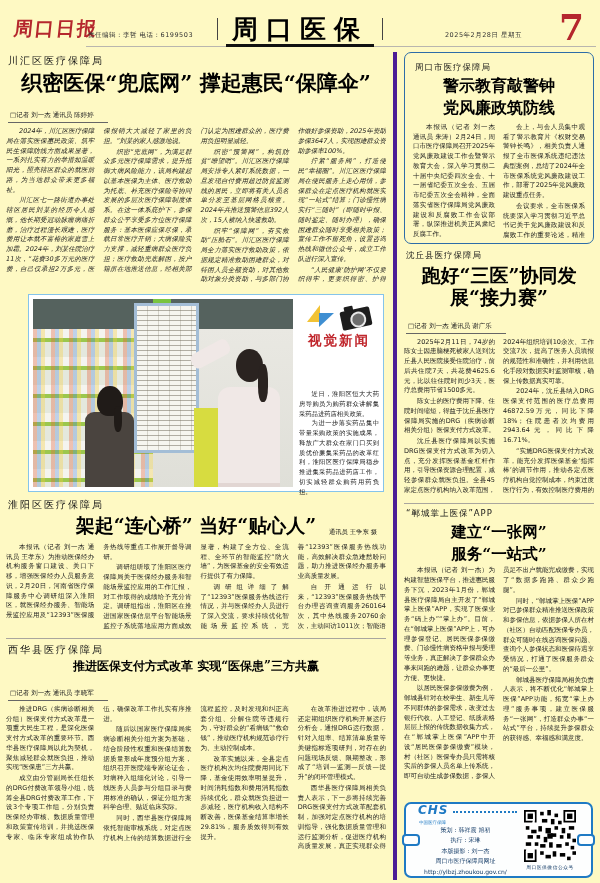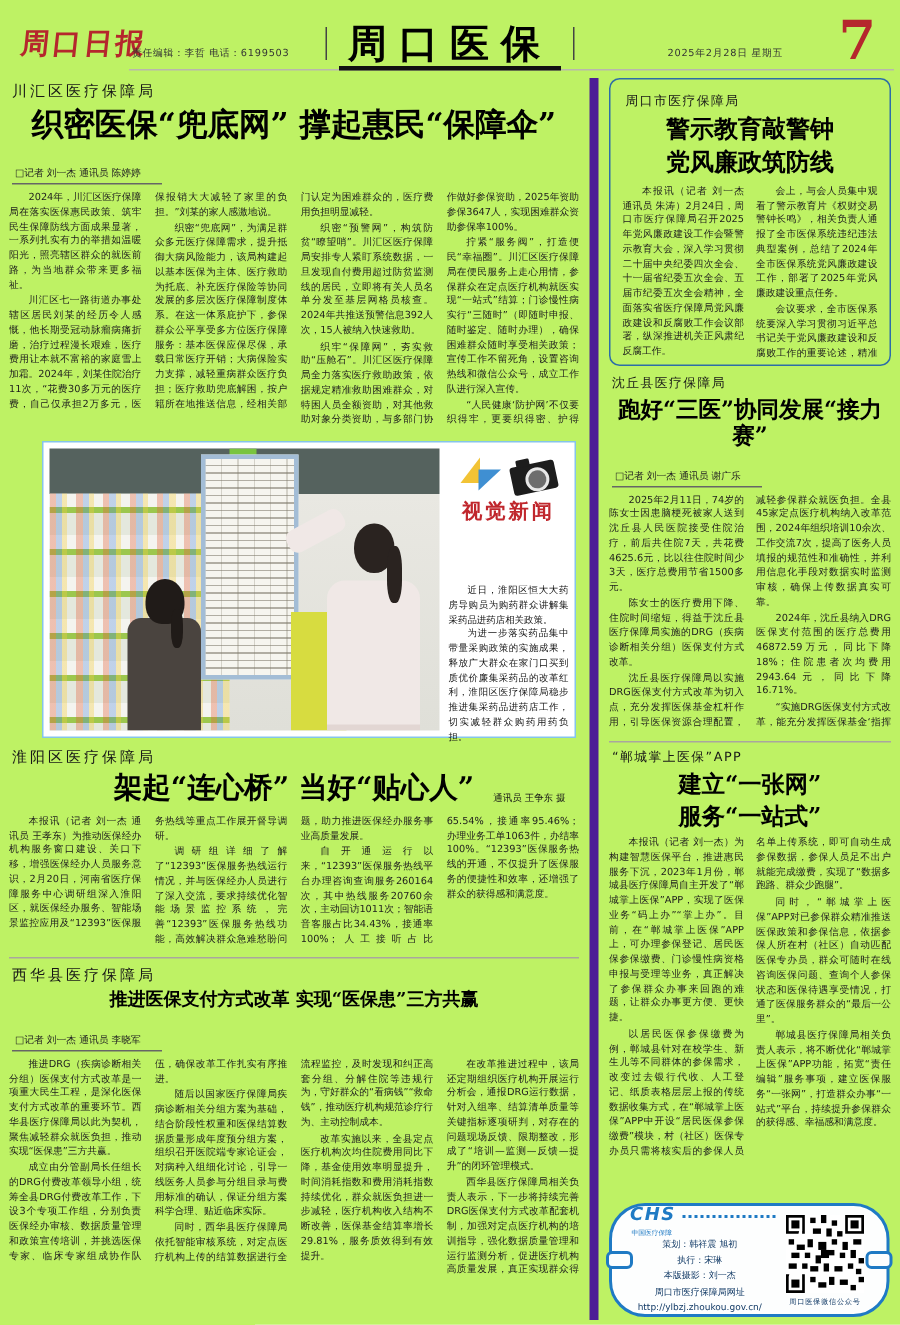--- a/index.html
+++ b/index.html
@@ -1,21 +1,21 @@
 <!DOCTYPE html>
 <html><head>
 <meta charset="utf-8">
 <style>
   * { box-sizing: border-box; }
   html,body { margin:0; padding:0; }
   body {
     width:600px; height:883px; background:#f2f1ec;
     font-family:"DejaVu Sans","Liberation Sans",sans-serif; color:#151515;
   }
-  .page { position:relative; width:600px; height:883px; background:#bef264; overflow:hidden; }
+  .page { position:relative; width:600px; height:883px; background:#fef9c3; overflow:hidden; }
 
   
   .masthead { position:absolute; top:0; left:0; right:0; height:50px; }
   .paper-name {
     position:absolute; left:14px; top:16px; color:#b5272d;
     font-family:"DejaVu Serif","Liberation Serif",serif; font-weight:700;
     font-size:19px; letter-spacing:2px; transform:skewX(-6deg);
   }
   .editor-line { position:absolute; left:88px; top:31px; font-size:6.5px; color:#333; letter-spacing:.5px; }
   .center-title {
@@ -31,21 +31,21 @@
   .page-number {
     position:absolute; right:16px; top:6px; color:#b5272d;
     font-family:"DejaVu Serif","Liberation Serif",serif; font-weight:800; font-size:36px;
   }
   .head-rule-thin { position:absolute; top:46px; left:86px; right:4px; height:1px; background:#b9b6ae; }
   .head-rule-thick { position:absolute; top:44px; left:226px; width:148px; height:3px; background:#111; }
 
   
   .main { position:absolute; top:52px; left:6px; right:6px; bottom:3px; display:flex; }
   .col-left { width:380px; position:relative; }
-  .col-right { flex:1; margin-left:7px; border-left:6px solid #4c1d95; padding-left:7px; position:relative; }
+  .col-right { flex:1; margin-left:7px; border-left:4px solid #4c1d95; padding-left:7px; position:relative; }
 
   .kicker { font-size:10px; letter-spacing:2px; color:#161616; margin:2px 0 3px 2px; }
   .kicker.small { font-size:8.5px; letter-spacing:1px; }
   .headline {
     font-family:"DejaVu Serif","Liberation Serif",serif; font-weight:700; color:#000;
     text-align:center; line-height:1.15;
   }
   .hl-xl { font-size:21px; margin:3px 0 7px; letter-spacing:0; }
   .hl-l  { font-size:19px; margin:0 0 6px; }
   .hl-m  { font-size:15.5px; margin:2px 0 4px; }
@@ -96,21 +96,21 @@
   .cam::before { content:""; position:absolute; top:-4px; left:5px; width:9px; height:5px; background:#1d1d1d; border-radius:1px; }
   .cam::after { content:""; position:absolute; top:3px; left:9px; width:12px; height:12px; border-radius:50%; background:#6d6d6d; border:2.5px solid #e8e8e8; }
   .vn-title { color:#c0272d; font-weight:700; font-size:13.5px; letter-spacing:2px; text-align:center;
     font-family:"DejaVu Serif","Liberation Serif",serif; margin-top:2px; }
   .vn-caption { font-size:6.3px; line-height:1.55; text-align:justify; margin-top:10px; }
   .vn-caption p { margin:0; text-indent:2em; }
   .vn-credit { font-size:6.3px; text-align:right; margin-top:3px; padding-right:2px; }
 
   
   .footer-box { position:absolute; left:7px; right:1px; bottom:2px; height:76px;
-    border:2px solid #1f7ac4; border-radius:24px; background:#fdfefe; display:flex; align-items:center; padding:6px 8px; }
+    border:2px solid #1f7ac4; border-radius:7px; background:#fdfefe; display:flex; align-items:center; padding:6px 8px; }
   .footer-box::before, .footer-box::after {
     content:""; position:absolute; width:14px; height:8px; border:2px solid #1f7ac4; background:#fdfefe;
   }
   .footer-box::before { left:-4px; top:50%; transform:translateY(-50%); border-radius:4px; }
   .footer-box::after { right:-4px; top:50%; transform:translateY(-50%); border-radius:4px; }
   .fb-left { flex:1; text-align:center; }
   .chs-row { display:flex; align-items:flex-end; gap:4px; margin:0 0 3px 4px; }
   .chs { color:#1f7ac4; font-weight:800; font-style:italic; font-size:12px; letter-spacing:1px; }
   .chs-dots { flex:1; border-top:2px dotted #1f7ac4; margin-bottom:4px; }
   .chs-sub { font-size:4.5px; color:#1f7ac4; text-align:left; margin-left:5px; }
@@ -137,21 +137,21 @@
   </div>
 
   <div class="main">
 
     <div class="col-left">
 
       <div>
         <div class="kicker">川汇区医疗保障局</div>
         <div class="headline hl-xl">织密医保“兜底网” 撑起惠民“保障伞”</div>
         <div class="byline">□记者 刘一杰 通讯员 陈婷婷</div>
-        <div class="bodytext cols4" style="height:160px;">
+        <div class="bodytext cols4" style="height:160px;font-style:italic;">
 
         <p>2024年，川汇区医疗保障局在落实医保惠民政策、筑牢民生保障防线方面成果显著，一系列扎实有力的举措如温暖阳光，照亮辖区群众的就医前路，为当地群众带来更多福祉。</p>
             <p>川汇区七一路街道办事处辖区居民刘某的经历令人感慨，他长期受冠动脉瘤病痛折磨，治疗过程漫长艰难，医疗费用让本就不富裕的家庭雪上加霜。2024年，刘某住院治疗11次，“花费30多万元的医疗费，自己仅承担2万多元，医保报销大大减轻了家里的负担。”刘某的家人感激地说。</p>
             <p>织密“兜底网”，为满足群众多元医疗保障需求，提升抵御大病风险能力，该局构建起以基本医保为主体、医疗救助为托底、补充医疗保险等协同发展的多层次医疗保障制度体系。在这一体系庇护下，参保群众公平享受多方位医疗保障服务：基本医保应保尽保，承载日常医疗开销；大病保险实力支撑，减轻重病群众医疗负担；医疗救助兜底解困，按户籍所在地推送信息，经相关部门认定为困难群众的，医疗费用负担明显减轻。</p>
             <p>织密“预警网”，构筑防贫“瞭望哨”。川汇区医疗保障局安排专人紧盯系统数据，一旦发现自付费用超过防贫监测线的居民，立即将有关人员名单分发至基层网格员核查。2024年共推送预警信息392人次，15人被纳入快速救助。</p>
             <p>织牢“保障网”，夯实救助“压舱石”。川汇区医疗保障局全力落实医疗救助政策，依据规定精准救助困难群众，对特困人员全额资助，对其他救助对象分类资助，与多部门协作做好参保资助，2025年资助参保3647人，实现困难群众资助参保率100%。</p>
             <p>拧紧“服务阀”，打造便民“幸福圈”。川汇区医疗保障局在便民服务上走心用情，参保群众在定点医疗机构就医实现“一站式”结算；门诊慢性病实行“三随时”（即随时申报、随时鉴定、随时办理），确保困难群众随时享受相关政策；宣传工作不留死角，设置咨询热线和微信公众号，成立工作队进行深入宣传。</p>
             <p>“人民健康‘防护网’不仅要织得牢，更要织得密、护得全。”川汇区医疗保障局相关负责人表示，他们将持续深化医疗保障制度改革，推动各项医保政策落地见效，优化服务流程，完善保障体系，健全救助制度，减轻群众负担，让群众获得感更足、幸福感更强。</p>
           </div>
       </div>
@@ -189,20 +189,21 @@
           <div class="vn-credit">通讯员 王争东 摄</div>
         </div>
       </div>
 
       <div class="sp-top">
         <div class="kicker">淮阳区医疗保障局</div>
         <div class="headline hl-l">架起“连心桥” 当好“贴心人”</div>
         <div class="bodytext cols4" style="height:90px;">
 
         <p>本报讯（记者 刘一杰 通讯员 王孝东）为推动医保经办机构服务窗口建设、关口下移，增强医保经办人员服务意识，2月20日，河南省医疗保障服务中心调研组深入淮阳区，就医保经办服务、智能场景监控应用及“12393”医保服务热线等重点工作展开督导调研。</p>
+            <p>调研组听取了淮阳区医疗保障局关于医保经办服务和智能场景监控应用的工作汇报，对工作取得的成绩给予充分肯定。调研组指出，淮阳区在推进国家医保信息平台智能场景监控子系统落地应用方面成效显著，构建了全方位、全流程、全环节的智能监控“防火墙”，为医保基金的安全有效运行提供了有力保障。</p>
             <p>调研组详细了解了“12393”医保服务热线运行情况，并与医保经办人员进行了深入交流，要求持续优化智能场景监控系统，完善“12393”医保服务热线功能，高效解决群众急难愁盼问题，助力推进医保经办服务事业高质量发展。</p>
             <p>自开通运行以来，“12393”医保服务热线平台办理咨询查询服务260164次，其中热线服务20760余次，主动回访1011次；智能语音客服占比34.43%，接通率100%；人工接听占比65.54%，接通率95.46%；办理业务工单1063件，办结率100%。“12393”医保服务热线的开通，不仅提升了医保服务的便捷性和效率，还增强了群众的获得感和满意度。</p>
           </div>
       </div>
 
       <hr class="rule">
 
       <div>
         <div class="kicker">西华县医疗保障局</div>
         <div class="headline hl-l" style="font-size:12px;">推进医保支付方式改革 实现“医保患”三方共赢</div>
@@ -229,21 +230,21 @@
         <div class="bodytext cols2" style="height:118px; margin-top:5px;">
 
         <p>本报讯（记者 刘一杰 通讯员 朱涛）2月24日，周口市医疗保障局召开2025年党风廉政建设工作会暨警示教育大会，深入学习贯彻二十届中央纪委四次全会、十一届省纪委五次全会、五届市纪委五次全会精神，全面落实省医疗保障局党风廉政建设和反腐败工作会议部署，纵深推进机关正风肃纪反腐工作。</p>
             <p>会上，与会人员集中观看了警示教育片《权财交易 警钟长鸣》，相关负责人通报了全市医保系统违纪违法典型案例，总结了2024年全市医保系统党风廉政建设工作，部署了2025年党风廉政建设重点任务。</p>
             <p>会议要求，全市医保系统要深入学习贯彻习近平总书记关于党风廉政建设和反腐败工作的重要论述，精准领会市委、市政府全面从严治党的决策部署，洞察医保领域党风廉政建设的严峻态势，强化责任担当，发扬“四敢”争先，不断强化教育警示，强化工作落实，强化举一反三，强化监督问责，坚持用改革精神和严的标准管党治党，以全面从严治党新成效服务保障全市医疗保障事业高质量发展。</p>
           </div>
       </div>
 
       <div class="sp-top">
         <div class="kicker small">沈丘县医疗保障局</div>
-        <div class="headline hl-m" style="font-size:15px;">跑好“三医”协同发展“接力赛”</div>
+        <div class="headline hl-m" style="font-size:19px;">跑好“三医”协同发展“接力赛”</div>
         <div class="byline">□记者 刘一杰 通讯员 谢广乐</div>
         <div class="bodytext cols2" style="height:160px;">
 
         <p>2025年2月11日，74岁的陈女士因患脑梗死被家人送到沈丘县人民医院接受住院治疗，前后共住院7天，共花费4625.6元，比以往住院时间少3天，医疗总费用节省1500多元。</p>
             <p>陈女士的医疗费用下降、住院时间缩短，得益于沈丘县医疗保障局实施的DRG（疾病诊断相关分组）医保支付方式改革。</p>
             <p>沈丘县医疗保障局以实施DRG医保支付方式改革为切入点，充分发挥医保基金杠杆作用，引导医保资源合理配置，减轻参保群众就医负担。全县45家定点医疗机构纳入改革范围，2024年组织培训10余次、工作交流7次，提高了医务人员填报的规范性和准确性，并利用信息化手段对数据实时监测审核，确保上传数据真实可靠。</p>
             <p>2024年，沈丘县纳入DRG医保支付范围的医疗总费用46872.59万元，同比下降18%；住院患者次均费用2943.64元，同比下降16.71%。</p>
             <p>“实施DRG医保支付方式改革，能充分发挥医保基金‘指挥棒’的调节作用，推动各定点医疗机构自觉控制成本，约束过度医疗行为，有效控制医疗费用的不合理增长。”沈丘县医疗保障局医药服务股负责人说。</p>
           </div>
       </div>
@@ -252,21 +253,21 @@
 
       <div>
         <div class="kicker small">“郸城掌上医保”APP</div>
         <div class="headline hl-m">建立“一张网”</div>
         <div class="headline hl-m" style="margin-top:0;">服务“一站式”</div>
         <div class="bodytext cols2" style="height:218px; margin-top:4px;">
 
         <p>本报讯（记者 刘一杰）为构建智慧医保平台，推进惠民服务下沉，2023年1月份，郸城县医疗保障局自主开发了“郸城掌上医保”APP，实现了医保业务“码上办”“掌上办”。目前，在“郸城掌上医保”APP上，可办理参保登记、居民医保参保缴费、门诊慢性病资格申报与受理等业务，真正解决了参保群众办事来回跑的难题，让群众办事更方便、更快捷。</p>
             <p>以居民医保参保缴费为例，郸城县针对在校学生、新生儿等不同群体的参保需求，改变过去银行代收、人工登记、纸质表格层层上报的传统数据收集方式，在“郸城掌上医保”APP中开设“居民医保参保缴费”模块，村（社区）医保专办员只需将核实后的参保人员名单上传系统，即可自动生成参保数据，参保人员足不出户就能完成缴费，实现了“数据多跑路、群众少跑腿”。</p>
             <p>同时，“郸城掌上医保”APP对已参保群众精准推送医保政策和参保信息，依据参保人所在村（社区）自动匹配医保专办员，群众可随时在线咨询医保问题、查询个人参保状态和医保待遇享受情况，打通了医保服务群众的“最后一公里”。</p>
-            <p>郸城县医疗保障局相关负责人表示，将不断优化“郸城掌上医保”APP功能，拓宽“责任编辑”服务事项，建立医保服务“一张网”，打造群众办事“一站式”平台，持续提升参保群众的获得感、幸福感和满意度。</p>
+            <p>郸城县医疗保障局相关负责人表示，将不断优化“郸城掌上医保”APP功能，拓宽“掌上办理”服务事项，建立医保服务“一张网”，打造群众办事“一站式”平台，持续提升参保群众的获得感、幸福感和满意度。</p>
           </div>
       </div>
 
       <div class="footer-box">
         <div class="fb-left">
           <div class="chs-row">
             <span class="chs">CHS</span>
             <span class="chs-dots"></span>
           </div>
           <div class="chs-sub">中国医疗保障</div>

